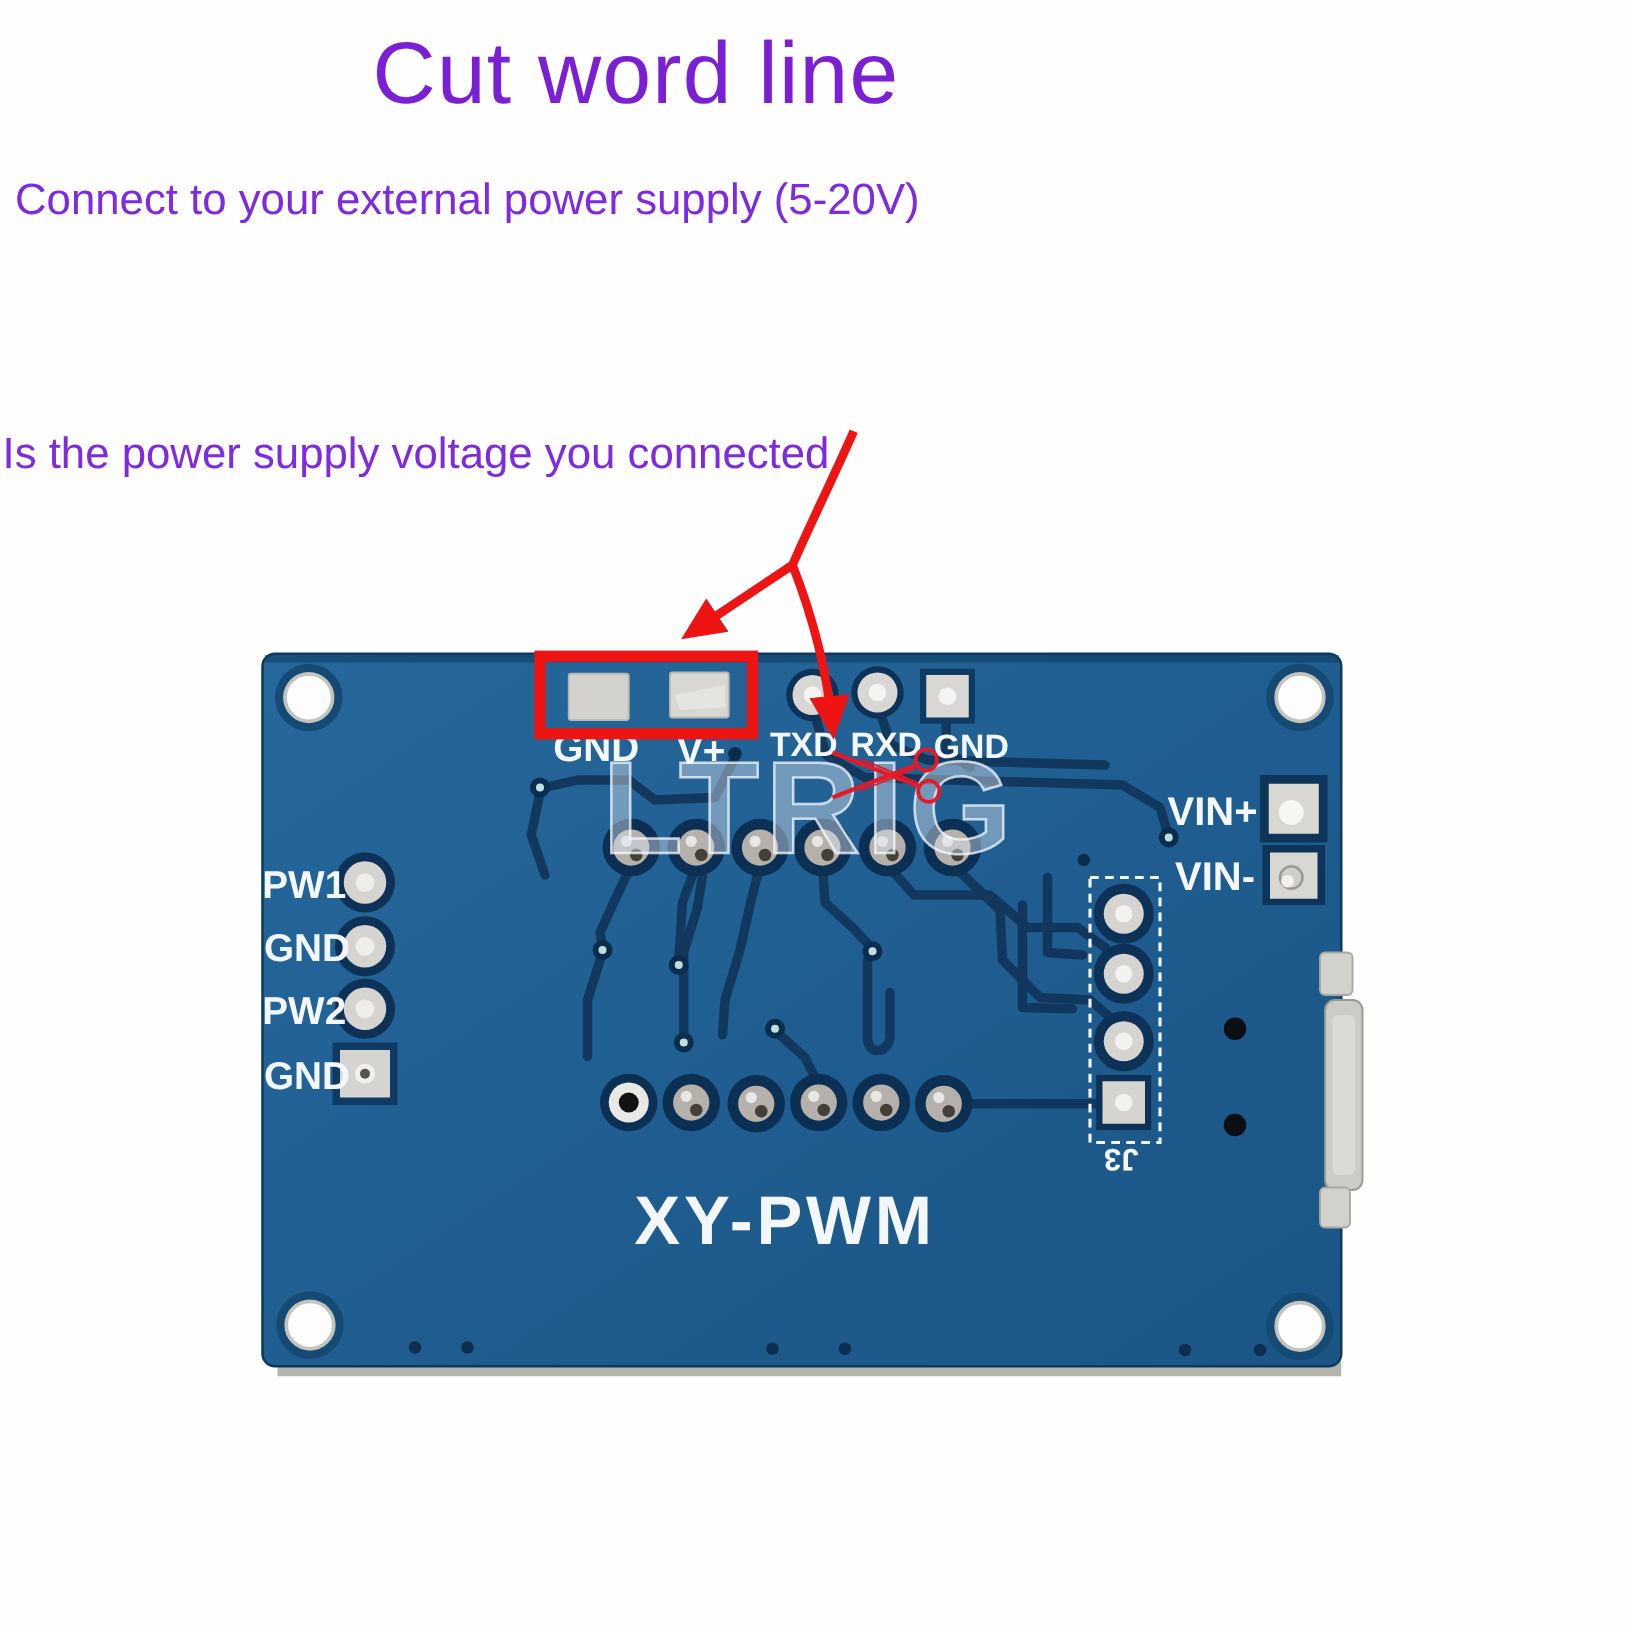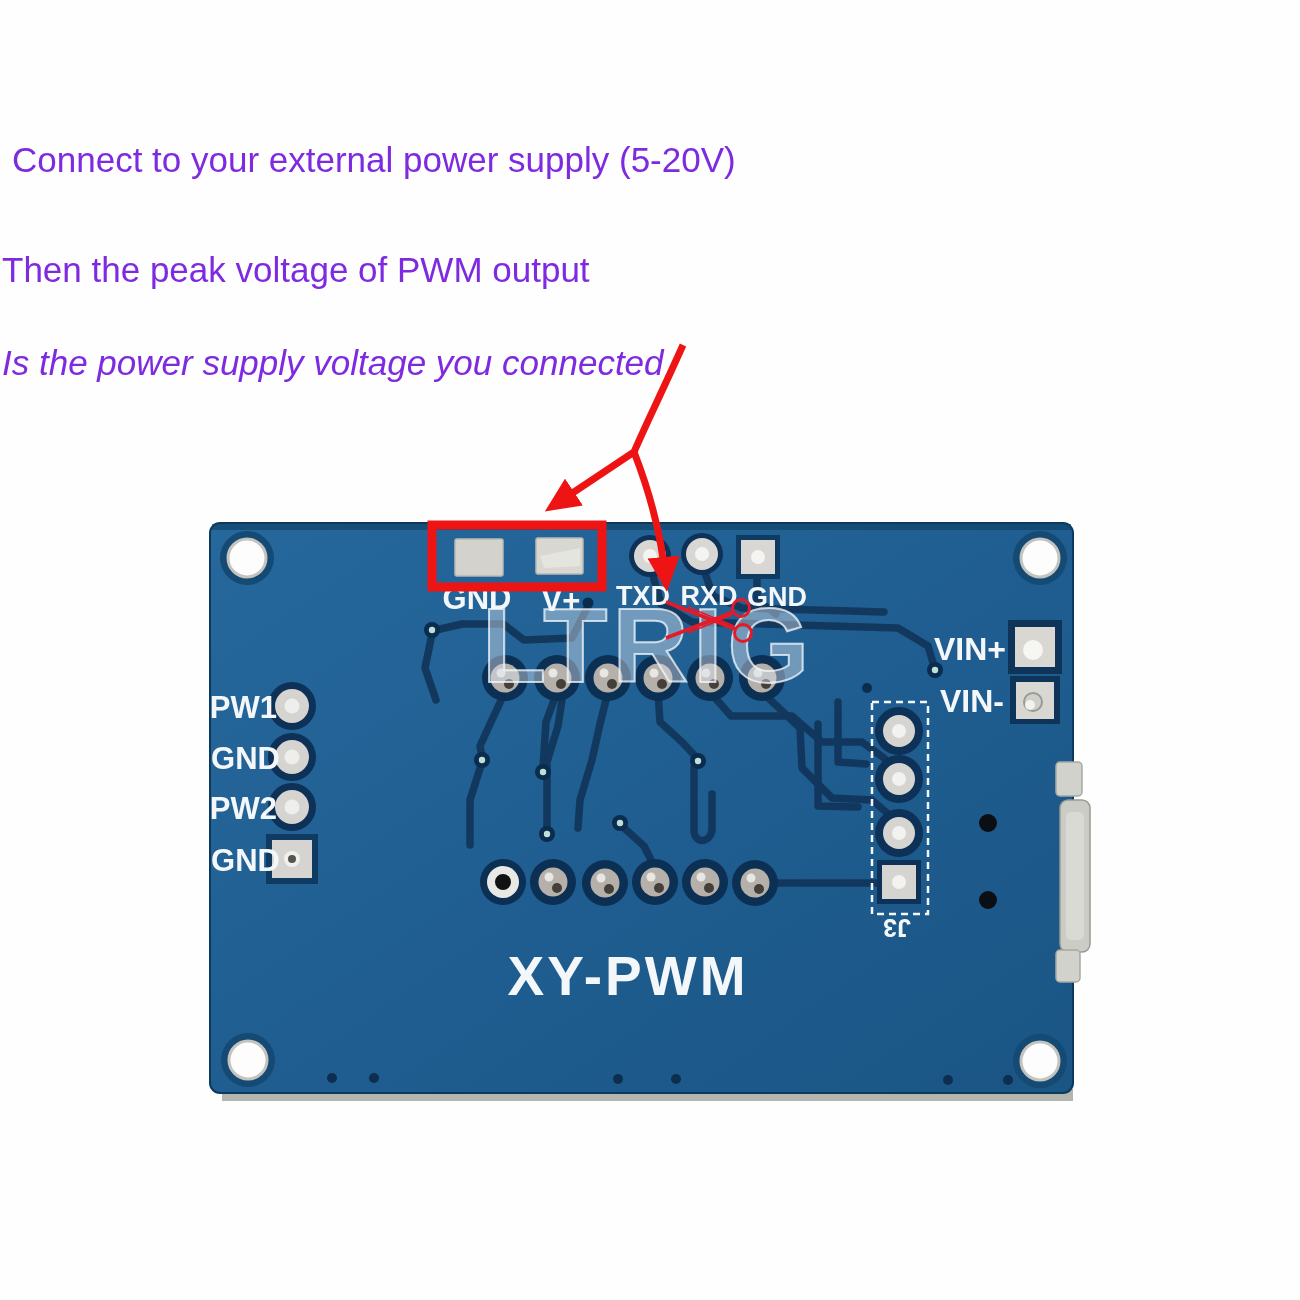--- a/index.html
+++ b/index.html
@@ -10,35 +10,35 @@
   .purple-title{
     position:absolute;left:298px;top:18px;font-size:70px;font-weight:300;
     color:#7a1fd4;letter-spacing:1px;white-space:nowrap;
   }
   .purple-line{
     position:absolute;font-size:35px;font-weight:300;color:#7d2ae0;
     letter-spacing:0px;white-space:nowrap;
   }
   .l1{left:12px;top:140px;}
   .l2{left:2px;top:250px;}
-  .l3{left:2px;top:343px;font-style:italic;}
+  .l3{left:2px;top:343px;}
   svg{position:absolute;left:0;top:0;}
   .silk{fill:#f4f7f9;font-weight:bold;}
   .wm{
     fill:rgba(213,225,236,0.45);stroke:rgba(246,250,253,0.75);stroke-width:2px;
     font-weight:bold;letter-spacing:5px;
   }
 </style>
 </head>
 <body>
 
 <div class="stage">
 
+  <div class="purple-title">Cut word line</div>
   <div class="purple-line l1">Connect to your external power supply (5-20V)</div>
-  <div class="purple-line l2">Then the peak voltage of PWM output</div>
   <div class="purple-line l3">Is the power supply voltage you connected</div>
 
   <svg width="1300" height="1300" viewBox="0 0 1300 1300">
     <defs>
       <marker id="ah" markerWidth="5" markerHeight="4.6" refX="3.6" refY="2.3" orient="auto" markerUnits="strokeWidth">
         <path d="M0,0 L5,2.3 L0,4.6 Z" fill="#ee1414"></path>
       </marker>
       <linearGradient id="pcbg" x1="0" y1="0" x2="1" y2="1">
         <stop offset="0" stop-color="#26689c"></stop>
         <stop offset="0.55" stop-color="#1f5d90"></stop>

